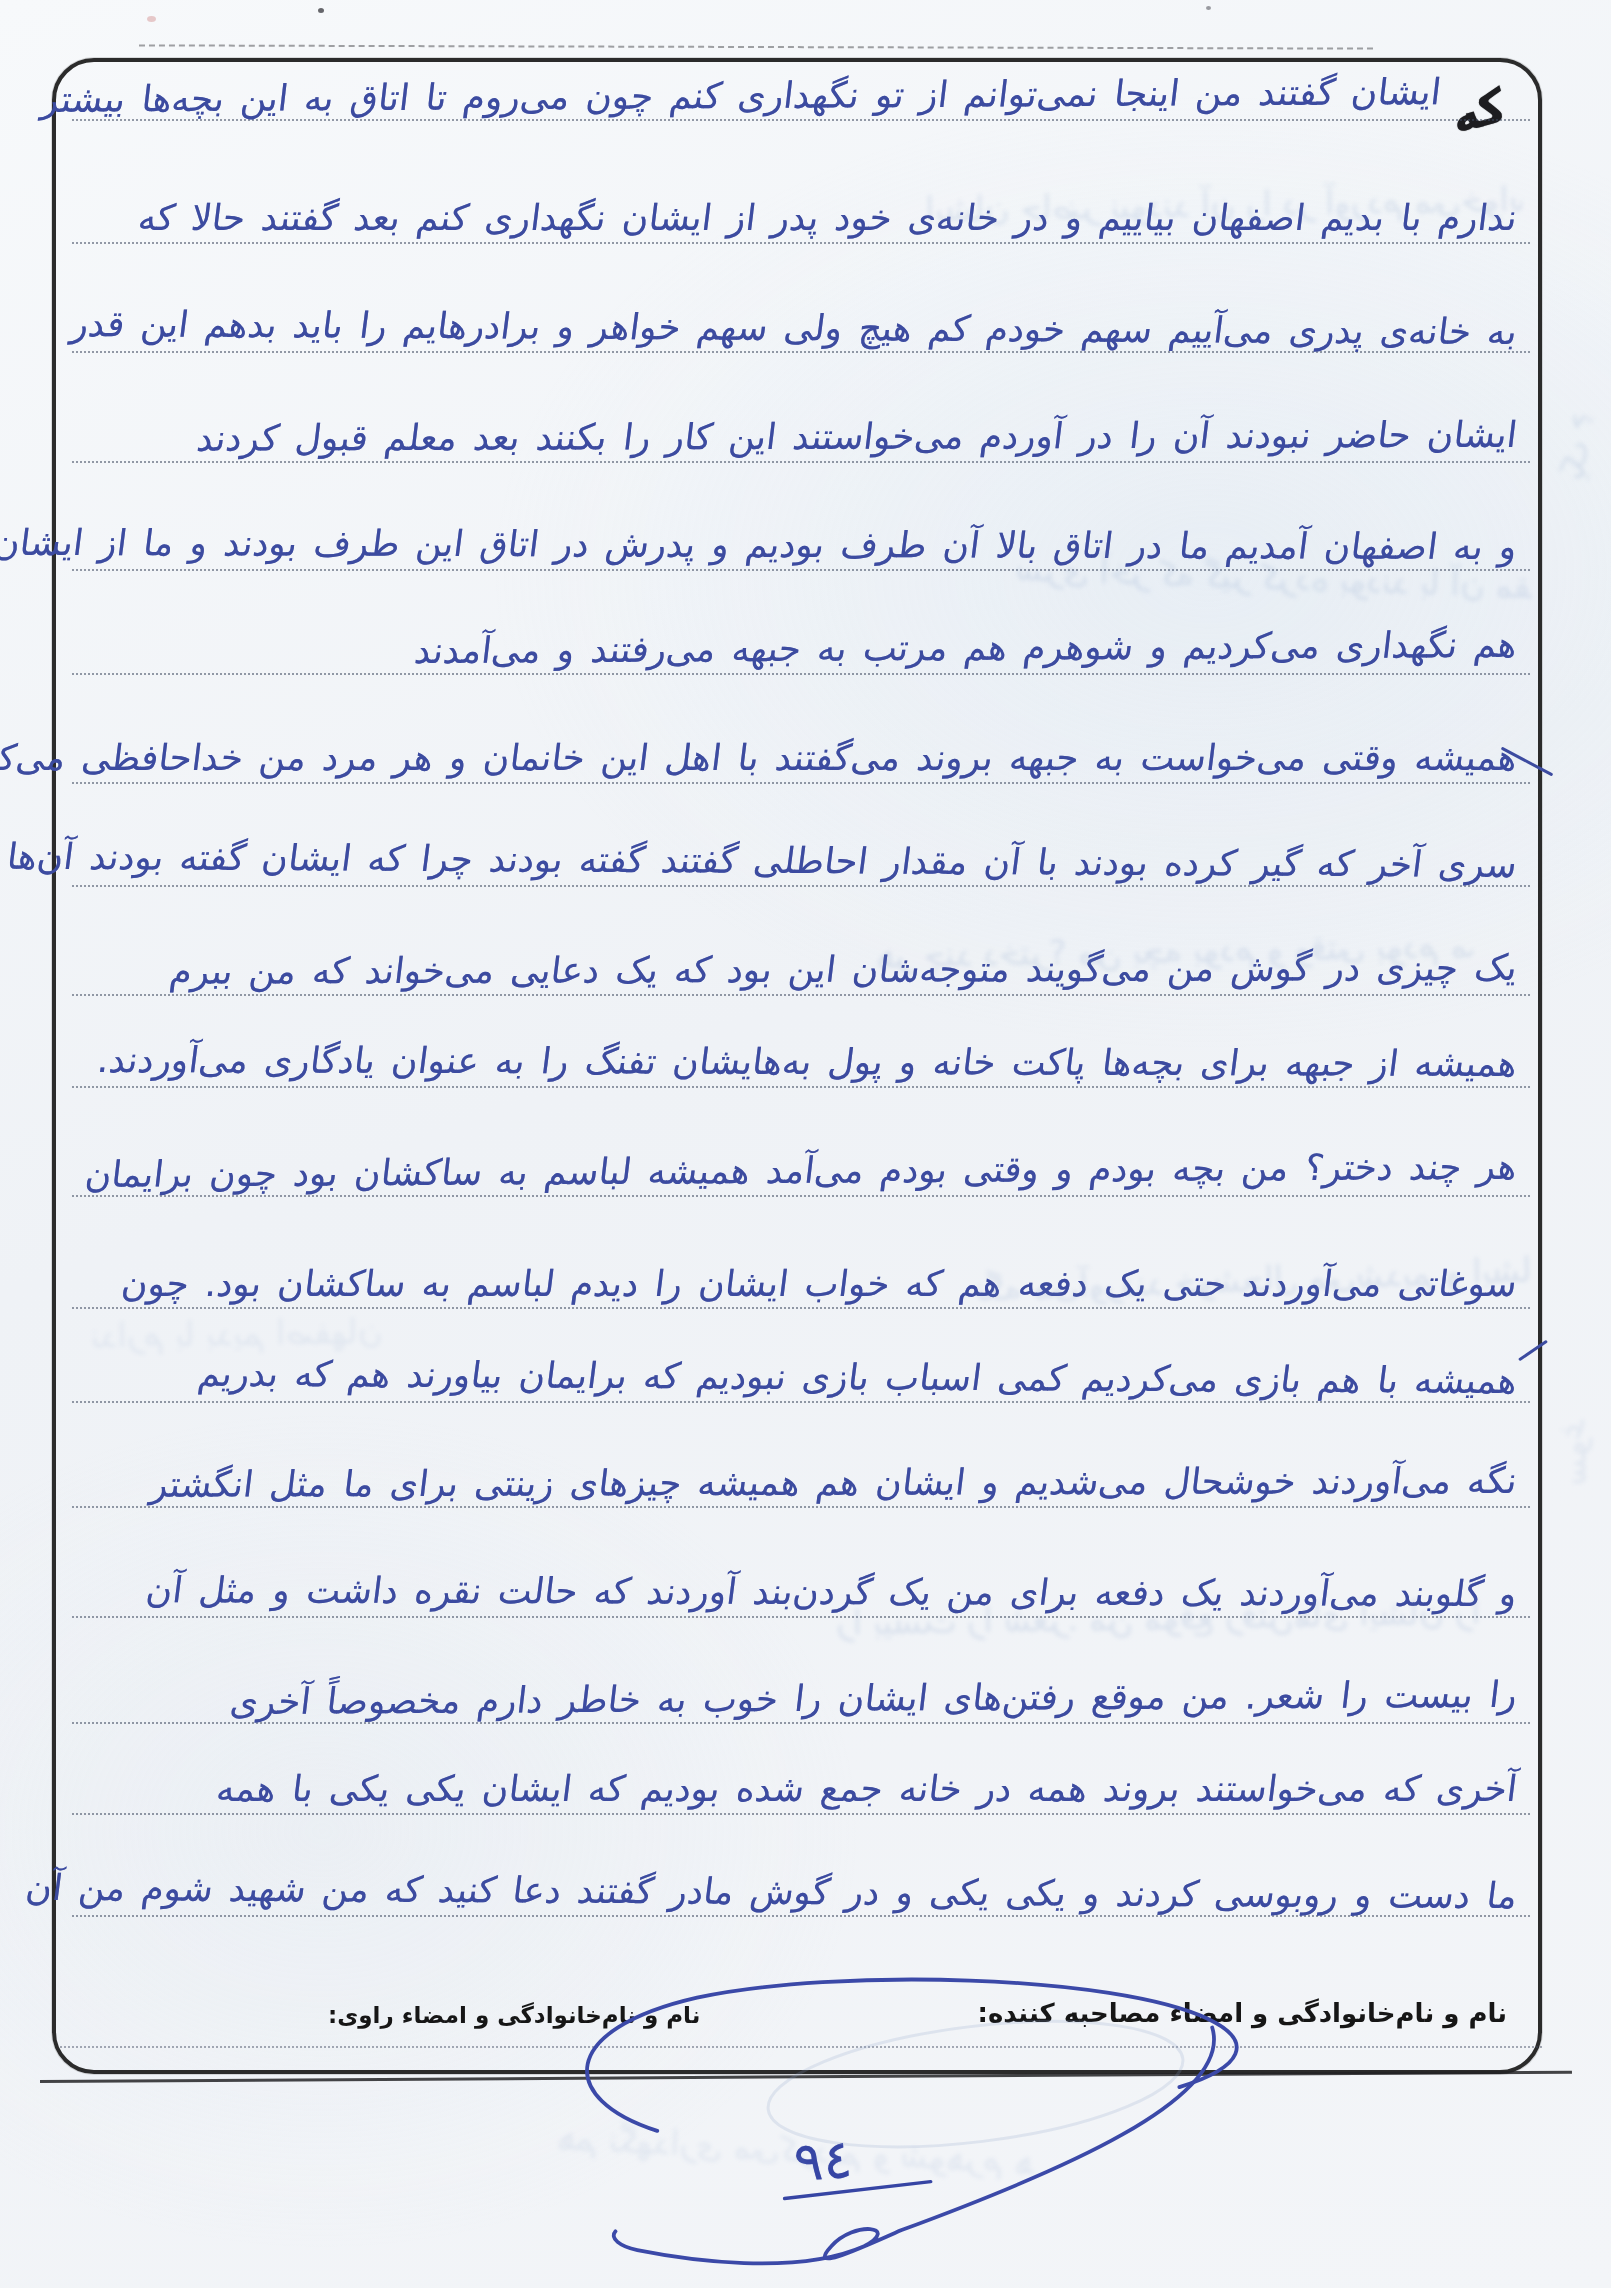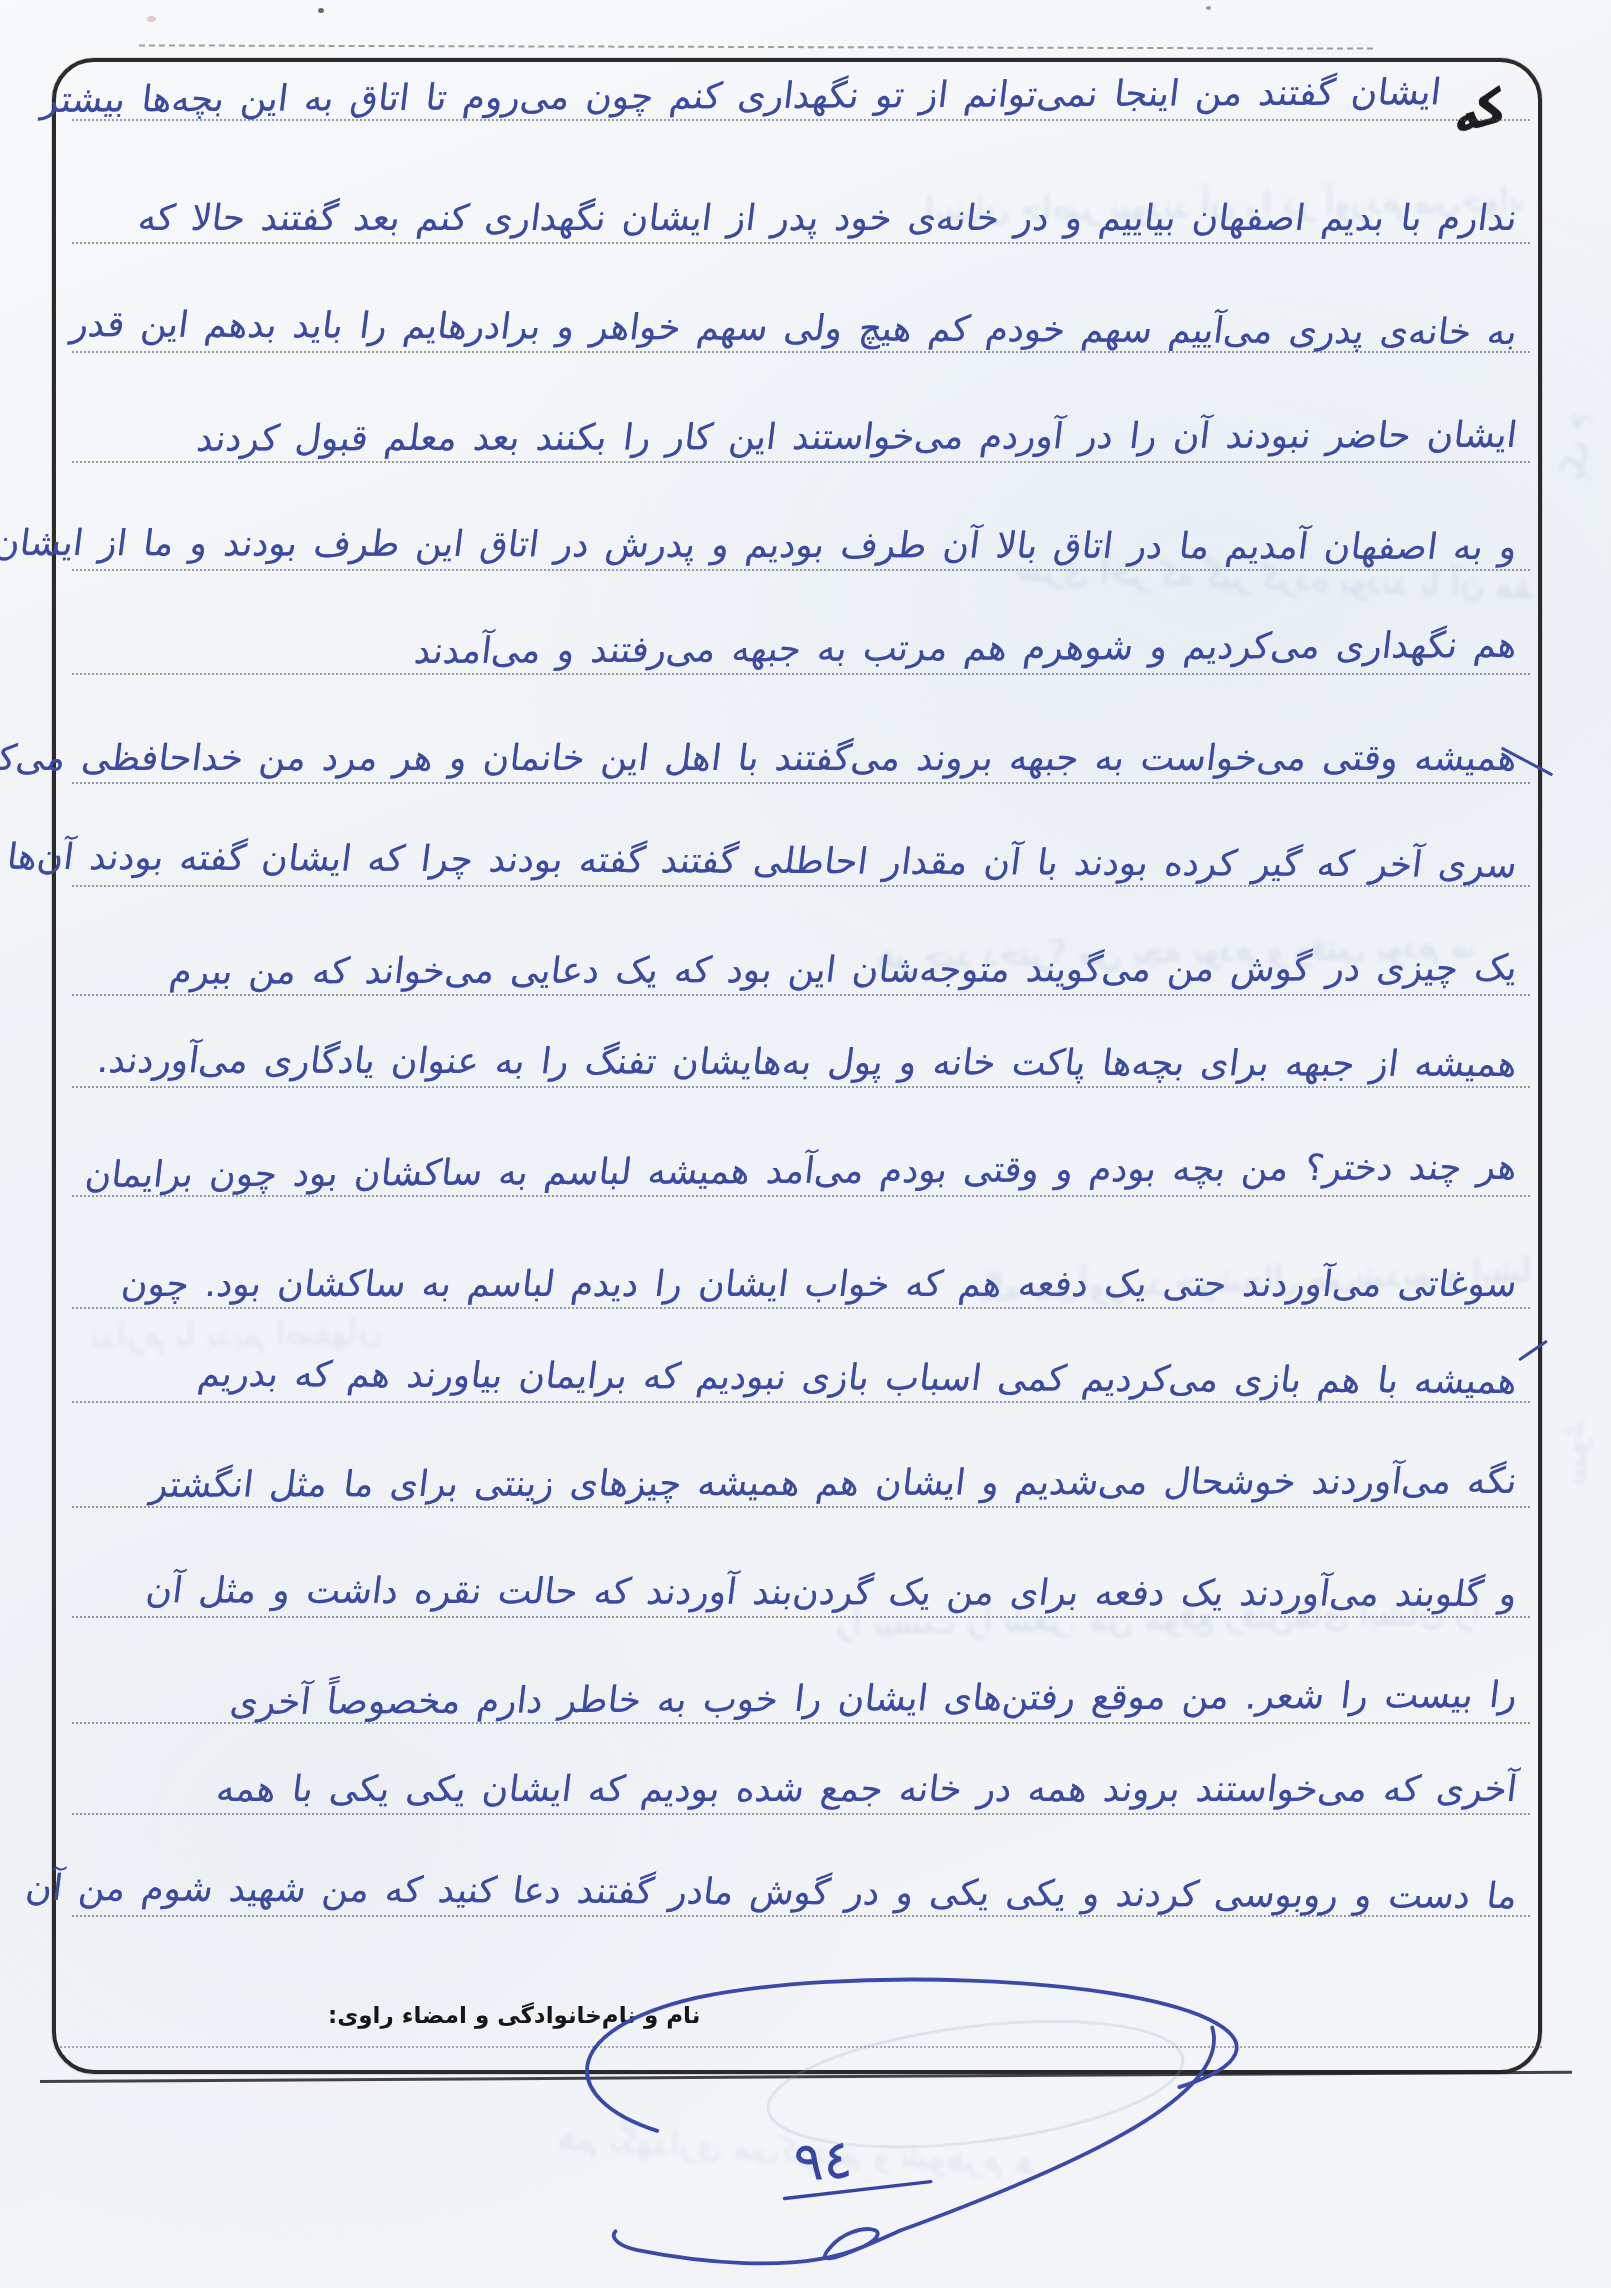--- a/index.html
+++ b/index.html
@@ -131,20 +131,21 @@
       <div class="hand-line" style="top: 1560px; transform: rotate(0.16deg) skewX(-7deg);">و گلوبند می‌آوردند یک دفعه برای من یک گردن‌بند آوردند که حالت نقره داشت و مثل آن</div>
       <div class="rule" style="top: 1722px;"></div>
       <div class="hand-line" style="top: 1667px; transform: rotate(-0.32deg) skewX(-7deg);">را بیست را شعر. من موقع رفتن‌های ایشان را خوب به خاطر دارم مخصوصاً آخری</div>
       <div class="rule" style="top: 1813px;"></div>
       <div class="hand-line" style="top: 1757px; transform: rotate(0deg) skewX(-7deg);">آخری که می‌خواستند بروند همه در خانه جمع شده بودیم که ایشان یکی یکی با همه</div>
       <div class="rule" style="top: 1915px;"></div>
       <div class="hand-line" style="top: 1860px; transform: rotate(0.32deg) skewX(-7deg);">ما دست و روبوسی کردند و یکی یکی و در گوش مادر گفتند دعا کنید که من شهید شوم من آن</div>
     </div>
 
   <div class="rule-footer"></div>
+  <div class="footer-label interviewer">نام و نام‌خانوادگی و امضاء مصاحبه کننده:</div>
   <div class="footer-label narrator">نام و نام‌خانوادگی و امضاء راوی:</div>
 
   <div class="page-number">٩٤</div>
 
   <svg class="sig-svg" viewBox="0 0 900 365">
 
     <ellipse cx="540" cy="160" rx="210" ry="58" fill="none" stroke="rgba(140,160,200,0.20)" stroke-width="3" transform="rotate(-7 540 160)"></ellipse>
 
     <path d="M220 207 C120 175 120 105 260 73 C400 43 680 50 775 95 C820 117 810 143 745 163" fill="none" stroke="#3b49a8" stroke-width="3.8" stroke-linecap="round"></path>
 

